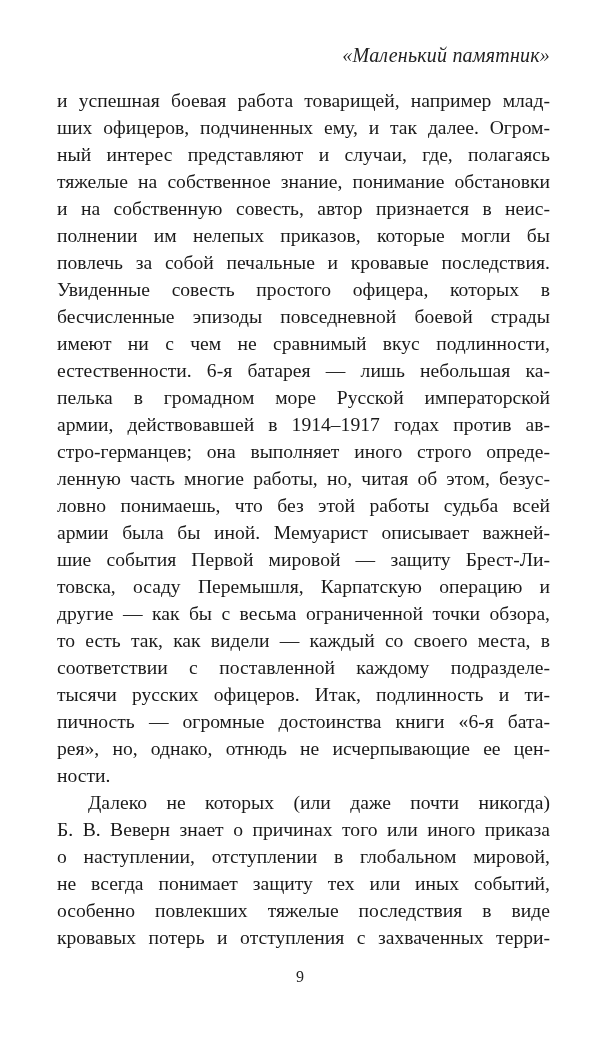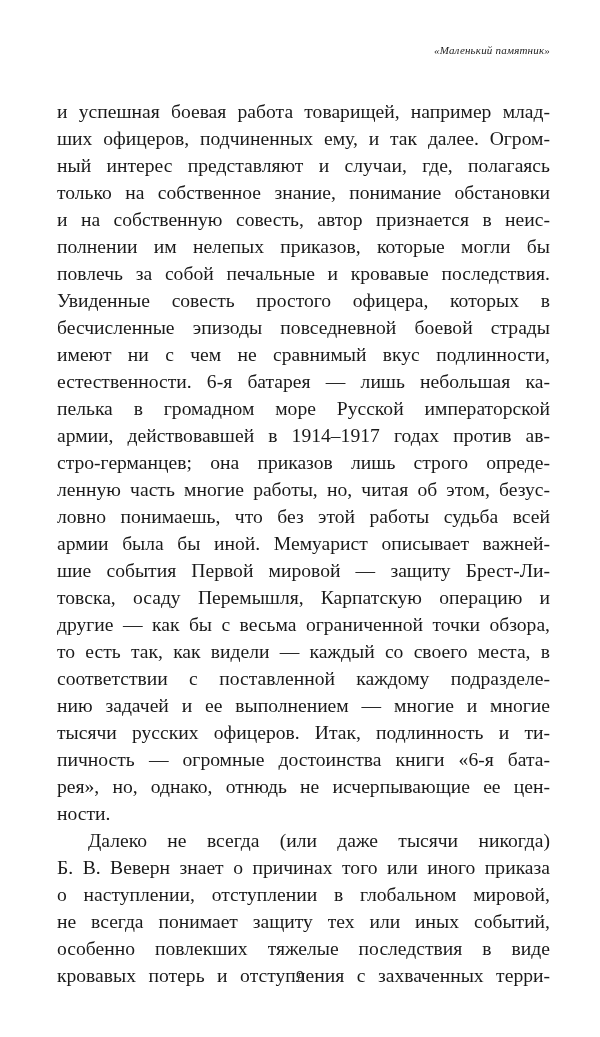--- a/index.html
+++ b/index.html
@@ -14,28 +14,28 @@
       overflow: hidden;
       color: #1a1a1a;
       font-family: "DejaVu Serif", "Liberation Serif", serif;
     }
     .running-head {
       position: absolute;
       top: 44px;
       right: 50px;
       font-family: "Liberation Serif", "DejaVu Serif", serif;
       font-style: italic;
-      font-size: 11px;
+      font-size: 20px;
       color: #222;
       letter-spacing: 0.2px;
     }
     .text-block {
       position: absolute;
       left: 57px;
-      top: 98px;
+      top: 87px;
       width: 493px;
     }
     .line {
       display: block;
       height: 27px;
       line-height: 27px;
       font-size: 19.6px;
       white-space: nowrap;
       text-align: justify;
       text-align-last: justify;
@@ -61,47 +61,46 @@
 </head>
 <body>
 
 <div class="running-head">«Маленький памятник»</div>
 
 <div class="text-block">
   <div>
     <span class="line">и успешная боевая работа товарищей, например млад-</span>
     <span class="line">ших офицеров, подчиненных ему, и так далее. Огром-</span>
     <span class="line">ный интерес представляют и случаи, где, полагаясь</span>
-    <span class="line">только на собственное знание, понимание обстановки</span>
+    <span class="line">тяжелые на собственное знание, понимание обстановки</span>
     <span class="line">и на собственную совесть, автор признается в неис-</span>
     <span class="line">полнении им нелепых приказов, которые могли бы</span>
     <span class="line">повлечь за собой печальные и кровавые последствия.</span>
     <span class="line">Увиденные совесть простого офицера, которых в</span>
     <span class="line">бесчисленные эпизоды повседневной боевой страды</span>
     <span class="line">имеют ни с чем не сравнимый вкус подлинности,</span>
     <span class="line">естественности. 6-я батарея — лишь небольшая ка-</span>
     <span class="line">пелька в громадном море Русской императорской</span>
     <span class="line">армии, действовавшей в 1914–1917 годах против ав-</span>
-    <span class="line">стро-германцев; она приказов лишь строго опреде-</span>
+    <span class="line">стро-германцев; она выполняет иного строго опреде-</span>
     <span class="line">ленную часть многие работы, но, читая об этом, безус-</span>
     <span class="line">ловно понимаешь, что без этой работы судьба всей</span>
     <span class="line">армии была бы иной. Мемуарист описывает важней-</span>
     <span class="line">шие события Первой мировой — защиту Брест-Ли-</span>
     <span class="line">товска, осаду Перемышля, Карпатскую операцию и</span>
     <span class="line">другие — как бы с весьма ограниченной точки обзора,</span>
     <span class="line">то есть так, как видели — каждый со своего места, в</span>
     <span class="line">соответствии с поставленной каждому подразделе-</span>
-    <span class="line">нию задачей и ее выполнением — многие и многие</span>
     <span class="line">тысячи русских офицеров. Итак, подлинность и ти-</span>
     <span class="line">пичность — огромные достоинства книги «6-я бата-</span>
     <span class="line">рея», но, однако, отнюдь не исчерпывающие ее цен-</span>
     <span class="line last">ности.</span>
   </div>
   <div>
-    <span class="line indent">Далеко не всегда (или даже тысячи никогда)</span>
+    <span class="line indent">Далеко не которых (или даже почти никогда)</span>
     <span class="line">Б. В. Веверн знает о причинах того или иного приказа</span>
     <span class="line">о наступлении, отступлении в глобальном мировой,</span>
     <span class="line">не всегда понимает защиту тех или иных событий,</span>
     <span class="line">особенно повлекших тяжелые последствия в виде</span>
     <span class="line">кровавых потерь и отступления с захваченных терри-</span>
   </div>
 </div>
 
 <div class="page-number">9</div>
 

